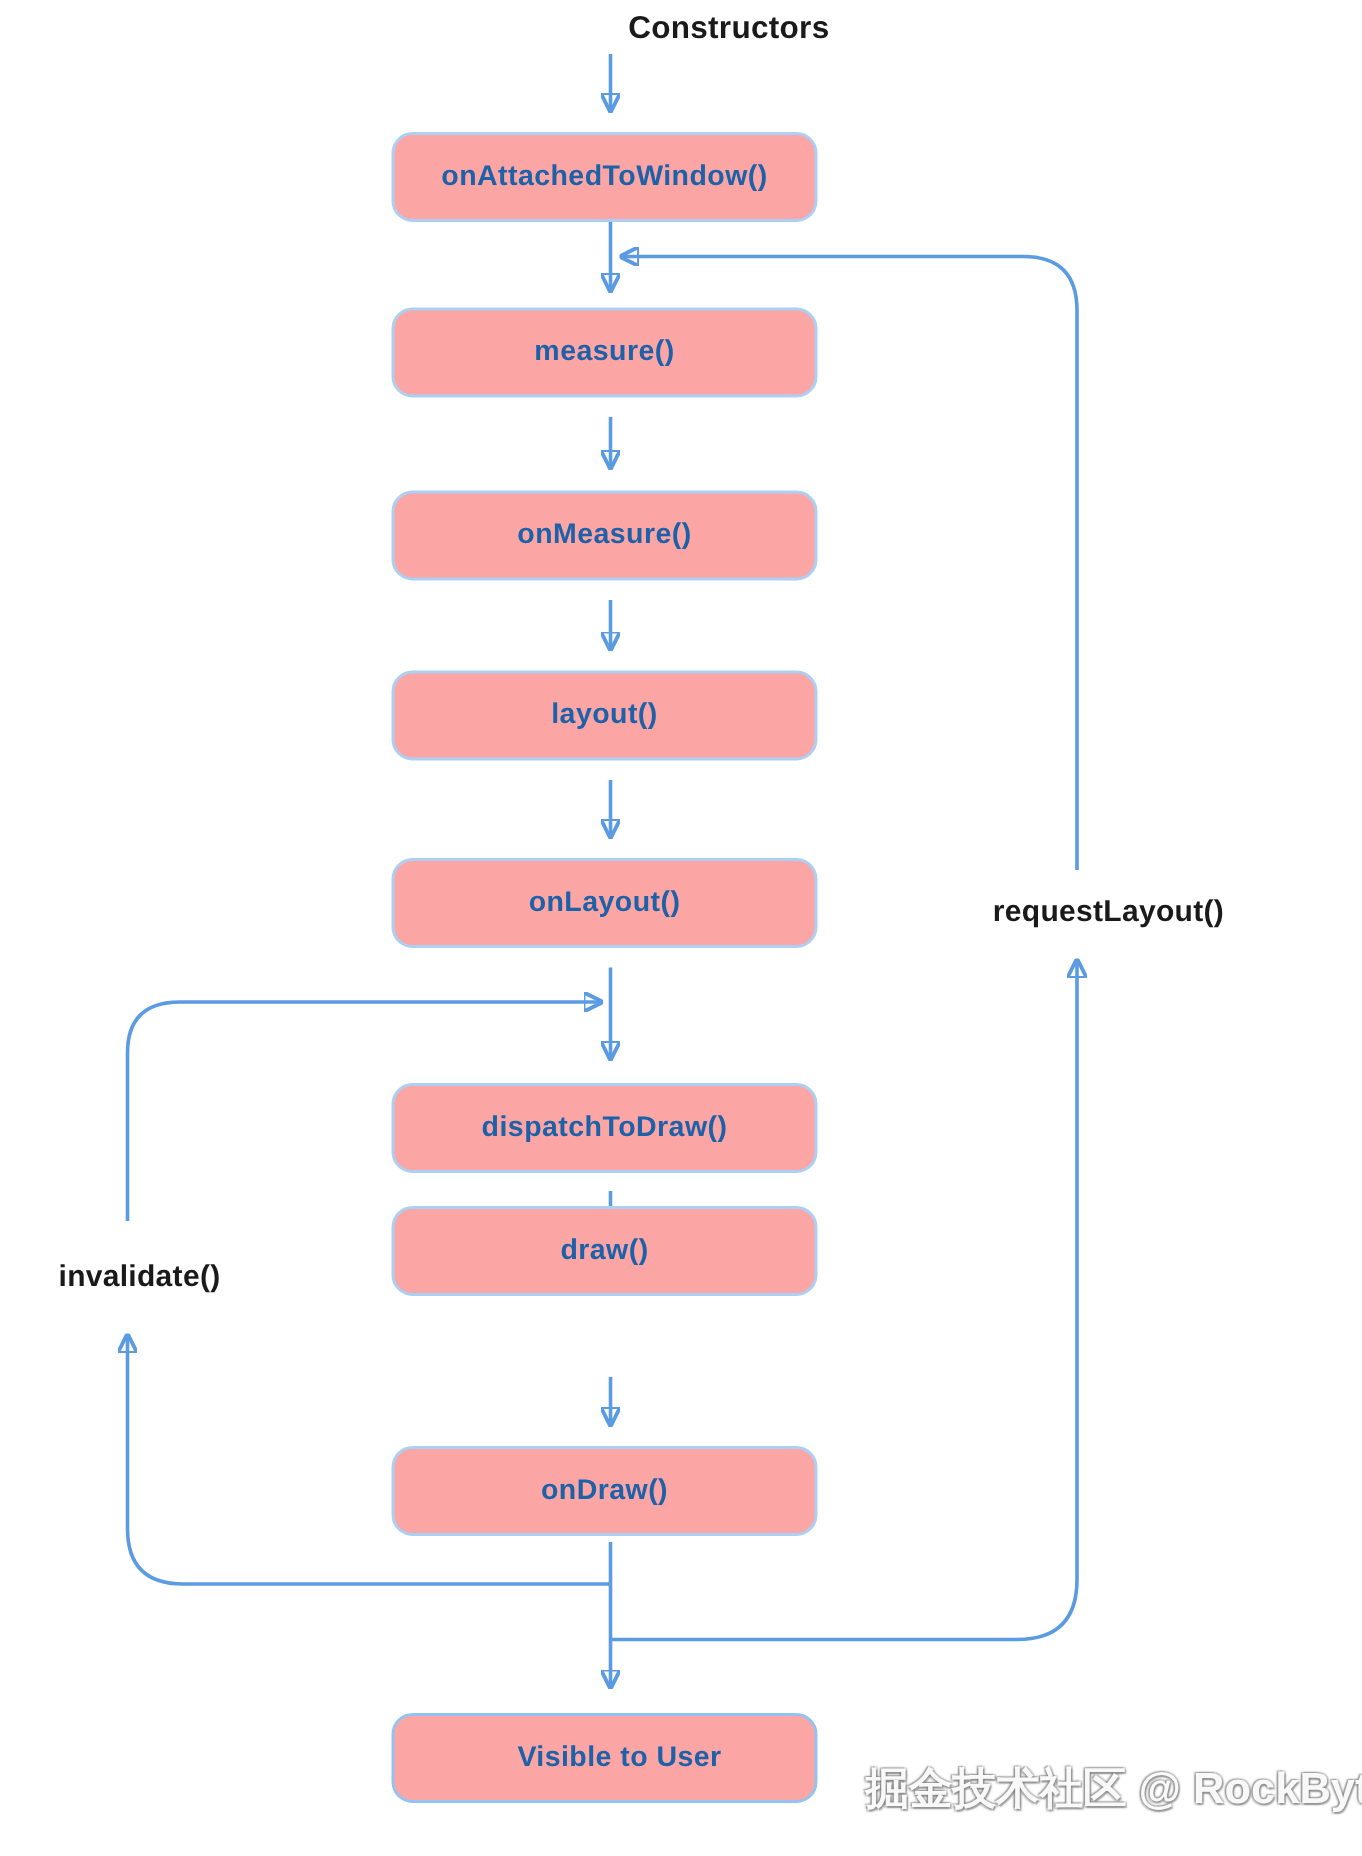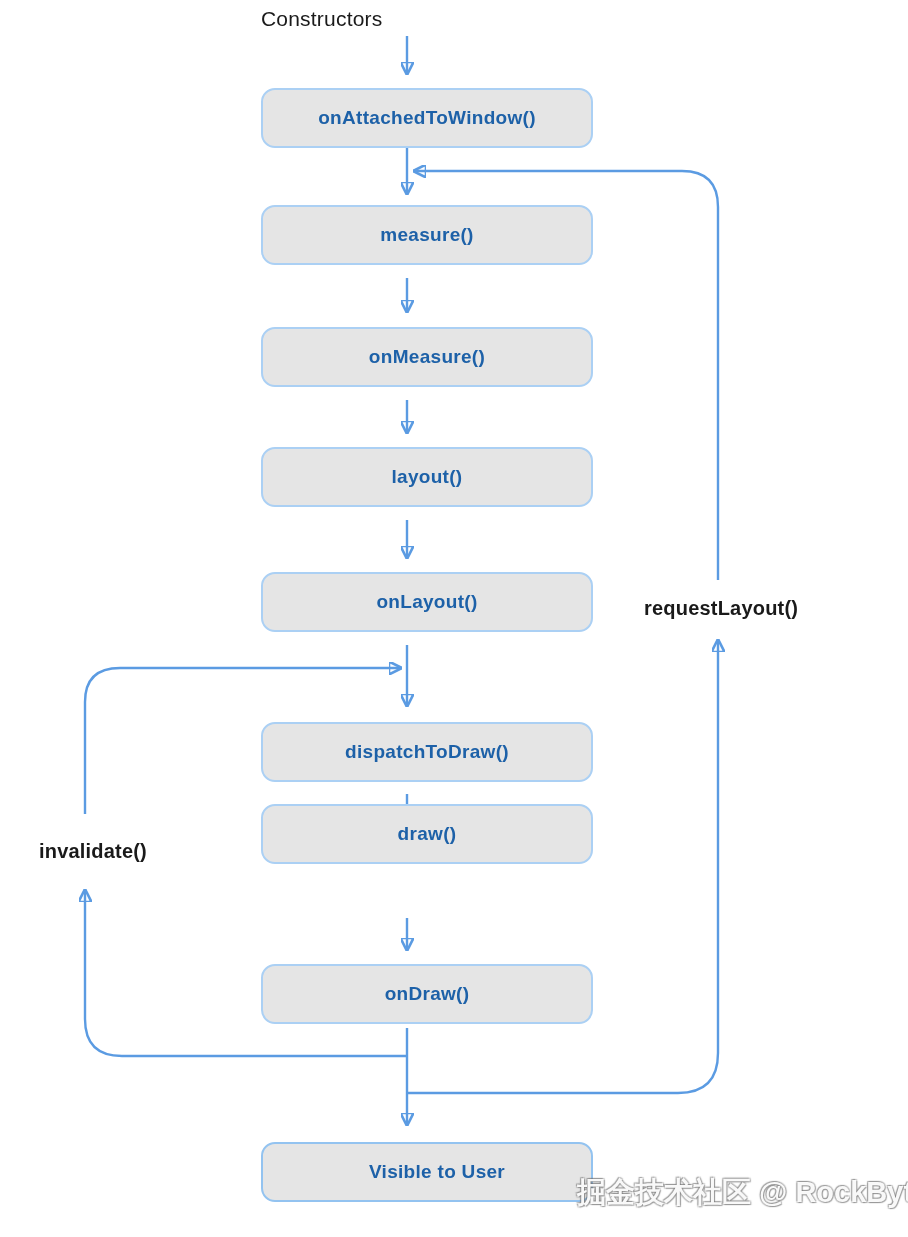--- a/index.html
+++ b/index.html
@@ -11,37 +11,37 @@
     --bg:#ffffff;
   }
   html,body{margin:0;padding:0;background:var(--bg);}
   .canvas{
     position:relative;width:908px;height:1237px;background:var(--bg);
     font-family:"Liberation Sans",sans-serif;overflow:hidden;
   }
   svg.connectors{position:absolute;left:0;top:0;width:908px;height:1237px;}
   svg.connectors path{stroke:var(--arrow);stroke-width:2.4;fill:none;}
   .node{
-    position:absolute;left:261px;width:332px;height:60px;box-sizing:border-box;
-    border:2px solid var(--box-border);border-radius:14px;background:#e5e5e5;
+    position:absolute;left:261px;width:284px;height:60px;box-sizing:border-box;
+    border:2px solid var(--box-border);border-radius:14px;background:#fca5a5;
     display:flex;align-items:center;justify-content:center;
     font-size:19px;font-weight:bold;color:var(--box-text);letter-spacing:.3px;
     white-space:nowrap;
   }
   .node.strong{border-color:var(--box-border-strong);padding-left:20px;}
   .flow-title{
-    position:absolute;left:261px;top:7px;width:292px;text-align:left;
-    font-size:21px;font-weight:normal;color:var(--label-text);letter-spacing:.2px;
+    position:absolute;left:261px;top:7px;width:292px;text-align:right;
+    font-size:21px;font-weight:bold;color:var(--label-text);letter-spacing:.2px;
   }
   .loop-label{
     position:absolute;font-size:20px;font-weight:bold;color:var(--label-text);
     white-space:nowrap;letter-spacing:.2px;
   }
   .loop-label.invalidate{left:32px;top:840px;width:122px;text-align:center;}
-  .loop-label.requestlayout{left:644px;top:597px;width:172px;text-align:left;}
+  .loop-label.requestlayout{left:644px;top:597px;width:172px;text-align:right;}
   .watermark{
     position:absolute;left:577px;top:1173px;white-space:nowrap;
     font-size:29px;font-weight:bold;
     color:rgba(255,255,255,.95);
     text-shadow:1px 1px 1px rgba(110,110,110,.6),
                -1px -1px 1px rgba(110,110,110,.6),
                 1px -1px 1px rgba(110,110,110,.35),
                -1px  1px 1px rgba(110,110,110,.35);
   }
 </style>

